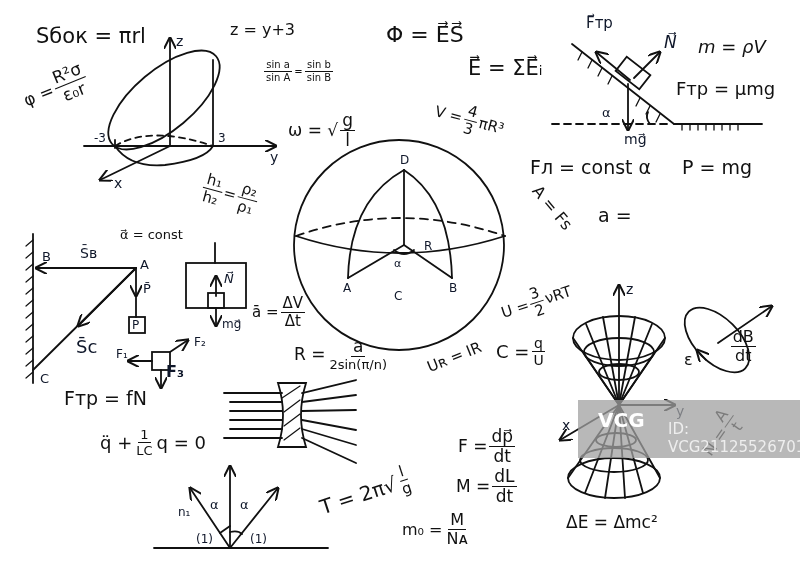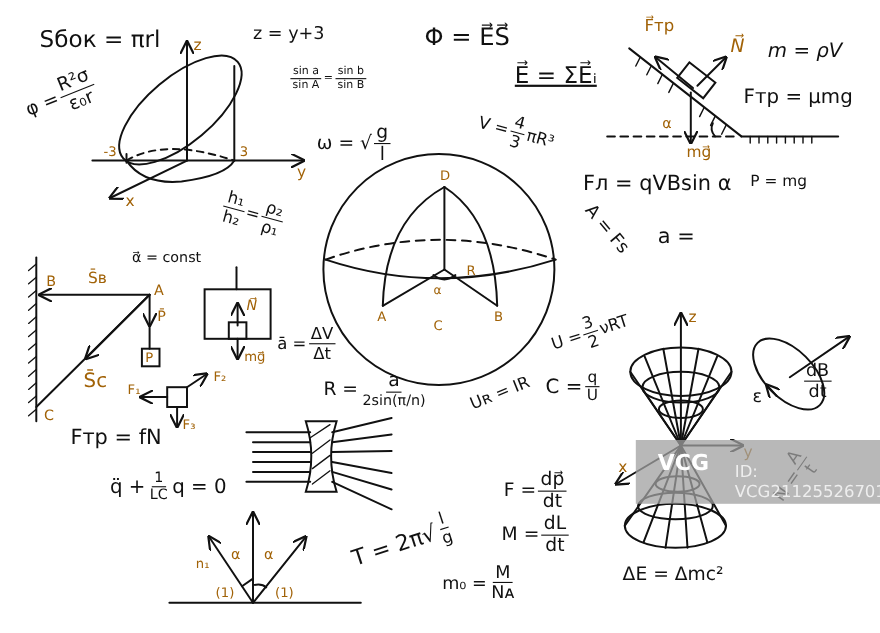--- a/index.html
+++ b/index.html
@@ -4,21 +4,21 @@
 <style>
   html, body { margin:0; padding:0; background:#ffffff; }
   #canvas { position:relative; width:800px; height:575px; overflow:hidden; background:#ffffff;
     font-family:"DejaVu Sans", sans-serif; color:#111; }
   svg { position:absolute; left:0; top:0; }
   .f { position:absolute; white-space:nowrap; font-family:"DejaVu Sans", sans-serif; color:#111; line-height:1; }
   .frac { position:absolute; display:inline-flex; align-items:center; white-space:nowrap; color:#111; font-family:"DejaVu Sans", sans-serif; line-height:1; }
   .fr { display:inline-flex; flex-direction:column; align-items:center; margin:0 2px; }
   .fr .n { border-bottom:1.5px solid #111; padding:0 2px 1px; }
   .fr .d { padding:1px 2px 0; }
-  .lbl { position:absolute; font-family:"DejaVu Sans", sans-serif; color:#a16207; line-height:1; }
+  .lbl { position:absolute; font-family:"DejaVu Sans", sans-serif; color:#0f172a; line-height:1; }
   .wm { position:absolute; left:578px; top:400px; width:222px; height:58px; background:rgba(160,160,160,0.75); }
   .wm span { position:absolute; left:90px; top:20px; color:#eee; font-size:15px; font-family:"DejaVu Sans", sans-serif; }
   .wm .logo { position:absolute; left:20px; top:8px; font-size:20px; font-weight:bold; color:#fff; }
 </style>
 </head>
 <body>
 
 <div id="canvas">
 
 <svg width="800" height="575" viewBox="0 0 800 575" fill="none" stroke="#111" stroke-width="1.8" stroke-linecap="round">
@@ -178,25 +178,25 @@
   <g>
     <ellipse cx="717" cy="340" rx="40" ry="22" transform="rotate(45 717 340)"></ellipse>
     <line x1="718" y1="343" x2="772" y2="306" marker-end="url(#ah)"></line>
     <line x1="706" y1="360" x2="697" y2="350" marker-end="url(#ah)"></line>
   </g>
 </svg>
 
 <div class="f" style="left:36px;top:26px;font-size:21px;">Sбок = πrl</div>
 <div class="f" style="left:230px;top:22px;font-size:16px;">z = y+3</div>
 <div class="f" style="left:386px;top:24px;font-size:22px;">Φ = E⃗S⃗</div>
-<div class="f" style="left:468px;top:58px;font-size:21px;text-decoration:underline;">E⃗ = ΣE⃗ᵢ</div>
+<div class="f" style="left:468px;top:58px;font-size:21px;">E⃗ = ΣE⃗ᵢ</div>
 <div class="f" style="left:698px;top:38px;font-size:18px;font-style:italic;">m = ρV</div>
 <div class="f" style="left:676px;top:80px;font-size:18px;">Fтр = μmg</div>
-<div class="f" style="left:530px;top:158px;font-size:19px;">Fл = qVBsin α</div>
-<div class="f" style="left:682px;top:158px;font-size:14px;">P = mg</div>
+<div class="f" style="left:530px;top:158px;font-size:19px;">Fл = const α</div>
+<div class="f" style="left:682px;top:158px;font-size:19px;">P = mg</div>
 <div class="f" style="left:120px;top:228px;font-size:13px;">α⃗ = const</div>
 <div class="f" style="left:526px;top:200px;font-size:16px;transform:rotate(50deg);">A = Fs</div>
 <div class="f" style="left:426px;top:350px;font-size:15px;transform:rotate(-22deg);">Uʀ = IR</div>
 <div class="f" style="left:64px;top:389px;font-size:19px;">Fтр = fN</div>
 <div class="f" style="left:566px;top:514px;font-size:17px;">ΔE = Δmc²</div>
 
 <div class="frac" style="left:22px;top:70px;font-size:17px;transform:rotate(-22deg);">
   <span>φ =</span>
   <span class="fr">
         <span class="n">R²σ</span>
@@ -347,21 +347,21 @@
 <div class="lbl" style="left:80px;top:246px;font-size:14px;">S̄ʙ</div>
 <div class="lbl" style="left:76px;top:338px;font-size:18px;">S̄c</div>
 <div class="lbl" style="left:143px;top:282px;font-size:13px;">P̄</div>
 <div class="lbl" style="left:132px;top:319px;font-size:12px;">P</div>
 
 <div class="lbl" style="left:224px;top:272px;font-size:13px;font-style:italic;">N⃗</div>
 <div class="lbl" style="left:222px;top:318px;font-size:12px;">mg⃗</div>
 
 <div class="lbl" style="left:116px;top:348px;font-size:12px;">F₁</div>
 <div class="lbl" style="left:194px;top:336px;font-size:12px;">F₂</div>
-<div class="lbl" style="left:166px;top:380px;font-size:12px;">F₃</div>
+<div class="lbl" style="left:166px;top:364px;font-size:16px;font-weight:bold;">F₃</div>
 
 <div class="lbl" style="left:626px;top:282px;font-size:14px;">z</div>
 <div class="lbl" style="left:676px;top:404px;font-size:14px;">y</div>
 <div class="lbl" style="left:562px;top:418px;font-size:14px;">x</div>
 
 <div class="lbl" style="left:178px;top:506px;font-size:12px;">n₁</div>
 <div class="lbl" style="left:210px;top:498px;font-size:13px;">α</div>
 <div class="lbl" style="left:240px;top:498px;font-size:13px;">α</div>
 <div class="lbl" style="left:196px;top:533px;font-size:12px;">(1)</div>
 <div class="lbl" style="left:250px;top:533px;font-size:12px;">(1)</div>

